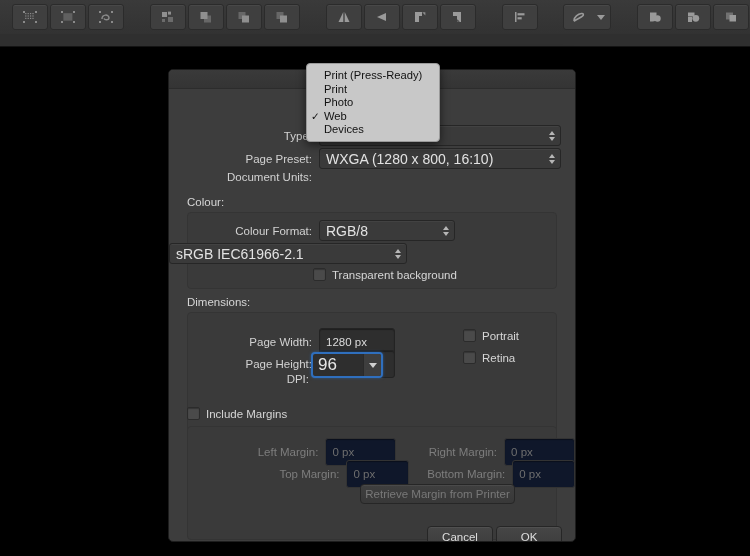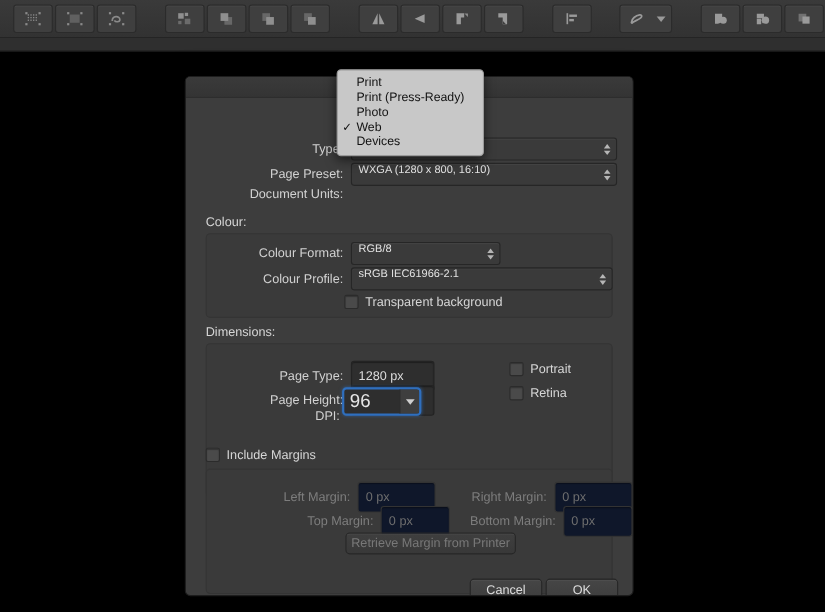--- a/index.html
+++ b/index.html
@@ -56,22 +56,22 @@
   .field{
     background:#2e2e2e;border:1px solid #232323;border-radius:3px;
     height:18px;color:#dcdcdc;font-size:11.5px;
     display:flex;align-items:center;padding:4px 6px;
     box-shadow:inset 0 1px 1px rgba(0,0,0,.35);
     position:relative;
   }
   .field.dim{color:#6e6e6e;background:#0f172a;border-color:#333;}
   .popupbtn{
     background:#3a3a3a;border:1px solid #262626;border-radius:3px;
-    height:19px;color:#e2e2e2;font-size:10px;
-    display:flex;align-items:flex-start;padding:0 6px;
+    height:19px;color:#e2e2e2;font-size:14px;
+    display:flex;align-items:center;padding:0 6px;
     position:relative;
     box-shadow:inset 0 1px 0 rgba(255,255,255,.045);
   }
   .stepper{
     position:absolute;right:5px;top:50%;transform:translateY(-50%);
     display:flex;flex-direction:column;line-height:0;
   }
   .stepper i{display:block;width:0;height:0;border-left:3.5px solid transparent;border-right:3.5px solid transparent;}
   .stepper i.up{border-bottom:4px solid #b6b6b6;margin-bottom:2px;}
   .stepper i.dn{border-top:4px solid #b6b6b6;}
@@ -93,21 +93,21 @@
   .cbrow{display:flex;align-items:center;position:absolute;}
   .cbrow span.t{color:#d6d6d6;font-size:11.5px;margin-left:6px;}
 
   .btn{
     background:linear-gradient(#464646,#3c3c3c);
     border:1px solid #262626;border-radius:4px;
     color:#dedede;font-size:11.5px;
     display:flex;align-items:center;justify-content:center;
     box-shadow:inset 0 1px 0 rgba(255,255,255,.06);
   }
-  .btn.dim{color:#787878;background:linear-gradient(#3f3f3f,#383838);}
+  .btn.dim{color:#787878;background:linear-gradient(#3f3f3f,#383838);margin-left:46px;}
 
   
   .combo-focus{
     position:absolute;left:311px;top:352px;width:68px;height:22px;
     border:2px solid #2f6fbe;border-radius:4px;
     background:#2e2e2e;
     display:flex;align-items:center;
     box-shadow:0 0 3px rgba(47,111,190,.6);
     overflow:hidden;
   }
@@ -364,40 +364,39 @@
         <div class="popupbtn" style="width:122px;">
           <span>RGB/8</span>
           <span class="stepper">
               <i class="up"></i>
               <i class="dn"></i>
             </span>
         </div>
       </div>
 
       <div style="position:absolute;left:0;top:154px;width:100%;display:flex;align-items:center;">
-        <div class="lbl" style="width:143px;">Colour Profile:</div>
         <div class="popupbtn" style="width:224px;">
           <span>sRGB IEC61966-2.1</span>
           <span class="stepper">
               <i class="up"></i>
               <i class="dn"></i>
             </span>
         </div>
       </div>
 
       <div class="cbrow" style="left:144px;top:179px;">
         <span class="cb"></span>
         <span class="t">Transparent background</span>
       </div>
 
       <div class="grouplabel" style="left:18px;top:207px;">Dimensions:</div>
       <div class="group" style="left:18px;top:223px;width:368px;height:138px;"></div>
 
       <div style="position:absolute;left:0;top:239px;width:100%;display:flex;align-items:center;">
-        <div class="lbl" style="width:143px;">Page Type:</div>
+        <div class="lbl" style="width:143px;">Page Width:</div>
         <div class="field" style="width:62px;">
           <span>1280 px</span>
         </div>
       </div>
 
       <div style="position:absolute;left:0;top:261px;width:100%;display:flex;align-items:center;">
         <div class="lbl" style="width:143px;">Page Height:</div>
         <div class="field" style="width:62px;">
           <span>800 px</span>
         </div>
@@ -456,25 +455,25 @@
   <div class="combo-focus">
     <span class="val">96</span>
     <span class="arrowbox">
         <i></i>
       </span>
   </div>
 
   <div class="menu">
     <div class="menu-item">
       <span class="menu-chk"></span>
-      <span>Print</span>
+      <span>Print (Press-Ready)</span>
     </div>
     <div class="menu-item">
       <span class="menu-chk"></span>
-      <span>Print (Press-Ready)</span>
+      <span>Print</span>
     </div>
     <div class="menu-item">
       <span class="menu-chk"></span>
       <span>Photo</span>
     </div>
     <div class="menu-item">
       <span class="menu-chk">✓</span>
       <span>Web</span>
     </div>
     <div class="menu-item">

